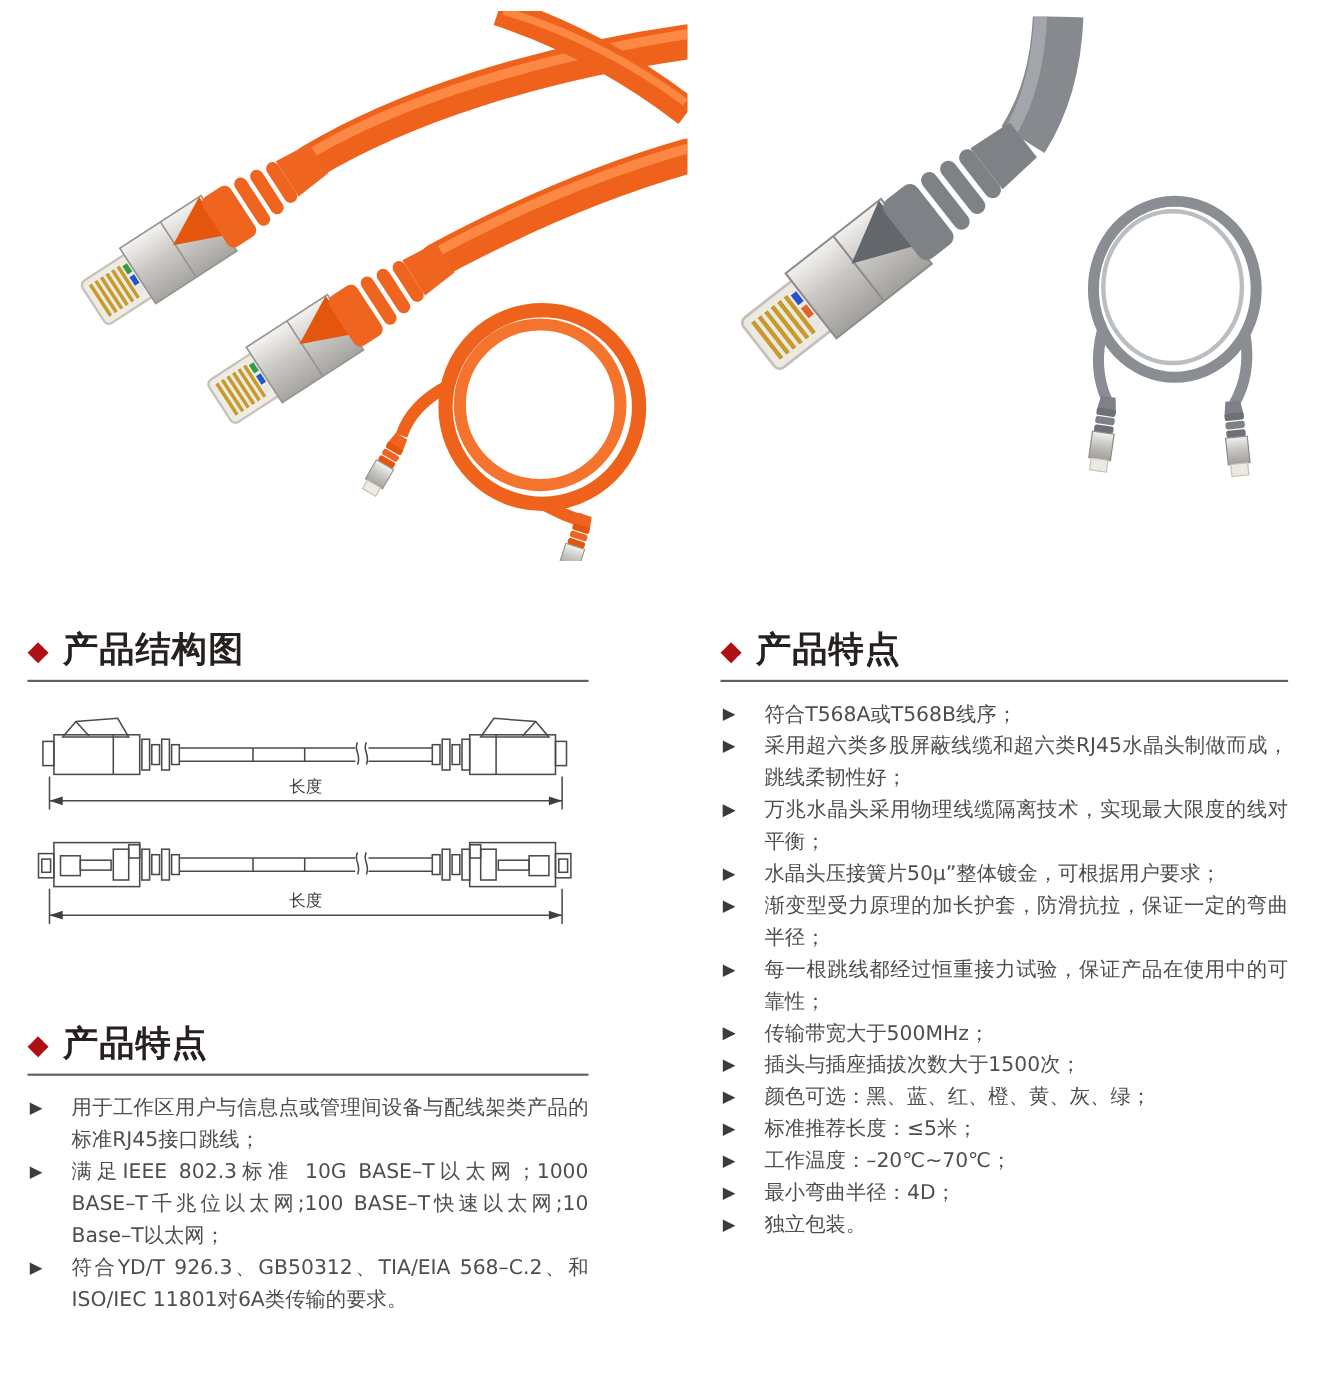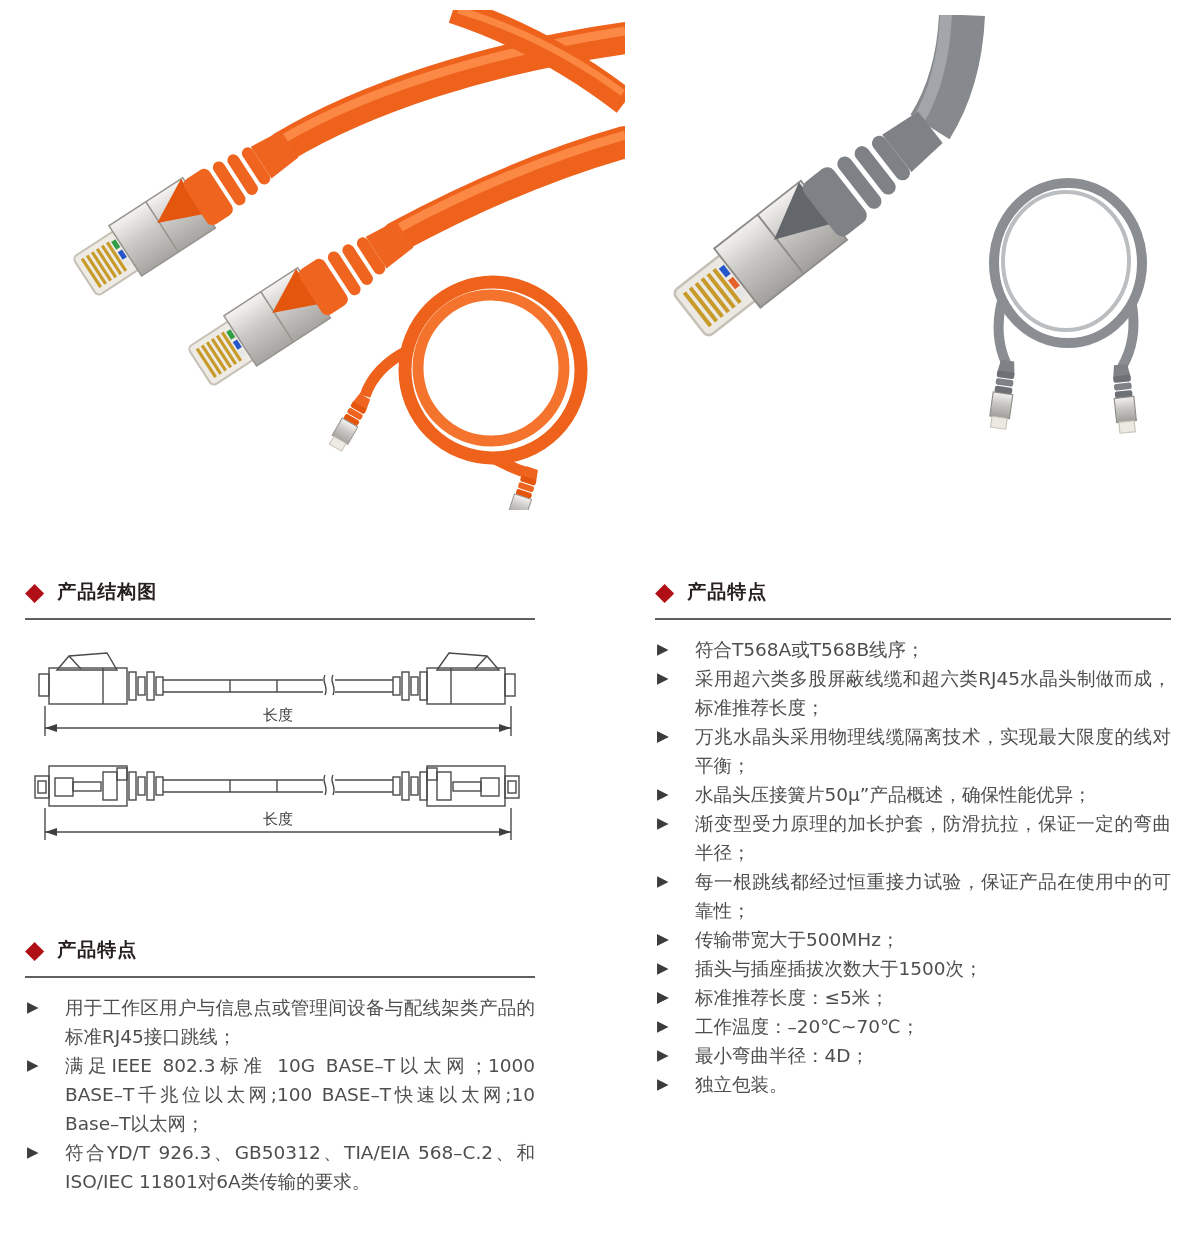--- a/index.html
+++ b/index.html
@@ -16,21 +16,21 @@
   .hero-right { left:630px; top:15px; width:560px; height:475px; }
 
   .section { position:absolute; }
   .sec-structure { left:25px;  top:570px; width:510px; }
   .sec-overview  { left:25px;  top:928px; width:510px; }
   .sec-features  { left:655px; top:570px; width:516px; }
 
   .section-header { display:flex; align-items:center; gap:13px; height:42px; }
   .diamond { color:#b00f15; font-size:25px; line-height:1; }
   .section-title {
-    font-size:19px; font-weight:bold; color:#26201f;
+    font-size:32px; font-weight:bold; color:#26201f;
     letter-spacing:1px; line-height:1.1;
     font-family:"DejaVu Sans","Liberation Sans",sans-serif;
   }
   .divider { height:0; border-bottom:2px solid #606060; margin-top:6px; }
 
   .bullet-list { list-style:none; margin-top:15px; }
   .bullet-list li {
     position:relative; padding-left:40px;
     font-size:18.5px; line-height:29px; color:#4e4e4e;
     text-align:justify;
@@ -318,32 +318,32 @@
       <h2 class="section-title">产品特点</h2>
     </div>
     <div class="divider"></div>
     <ul class="bullet-list">
       <li>
         <span class="tri">▶</span>
         <span>符合T568A或T568B线序；</span>
       </li>
       <li>
         <span class="tri">▶</span>
-        <span>采用超六类多股屏蔽线缆和超六类RJ45水晶头制做而成，标准推荐长度；</span>
+        <span>采用超六类多股屏蔽线缆和超六类RJ45水晶头制做而成，跳线柔韧性好；</span>
       </li>
       <li>
         <span class="tri">▶</span>
       </li>
       <li>
         <span class="tri">▶</span>
         <span>万兆水晶头采用物理线缆隔离技术，实现最大限度的线对平衡；</span>
       </li>
       <li>
         <span class="tri">▶</span>
-        <span>水晶头压接簧片50μ”产品概述，确保性能优异；</span>
+        <span>水晶头压接簧片50μ”整体镀金，可根据用户要求；</span>
       </li>
       <li>
         <span class="tri">▶</span>
         <span>渐变型受力原理的加长护套，防滑抗拉，保证一定的弯曲半径；</span>
       </li>
       <li>
         <span class="tri">▶</span>
         <span>每一根跳线都经过恒重接力试验，保证产品在使用中的可靠性；</span>
       </li>
       <li>
@@ -352,20 +352,21 @@
       <li>
         <span class="tri">▶</span>
         <span>传输带宽大于500MHz；</span>
       </li>
       <li>
         <span class="tri">▶</span>
         <span>插头与插座插拔次数大于1500次；</span>
       </li>
       <li>
         <span class="tri">▶</span>
+        <span>颜色可选：黑、蓝、红、橙、黄、灰、绿；</span>
       </li>
       <li>
         <span class="tri">▶</span>
         <span>标准推荐长度：≤5米；</span>
       </li>
       <li>
         <span class="tri">▶</span>
         <span>工作温度：–20℃~70℃；</span>
       </li>
       <li>

